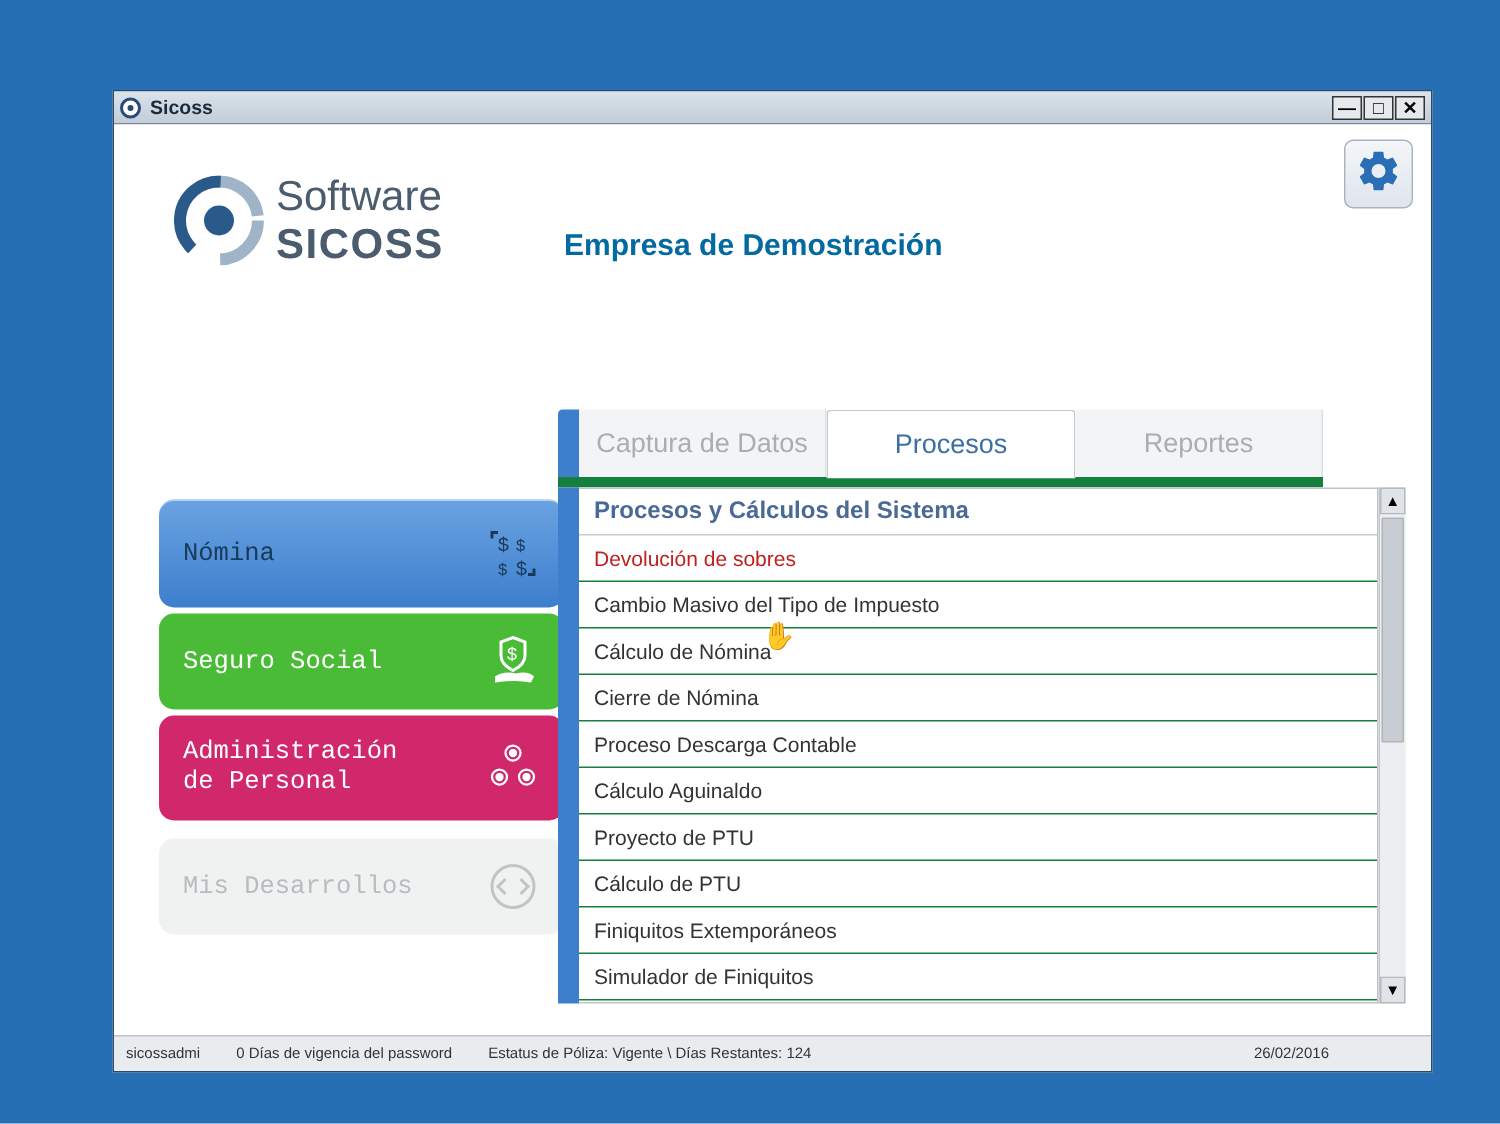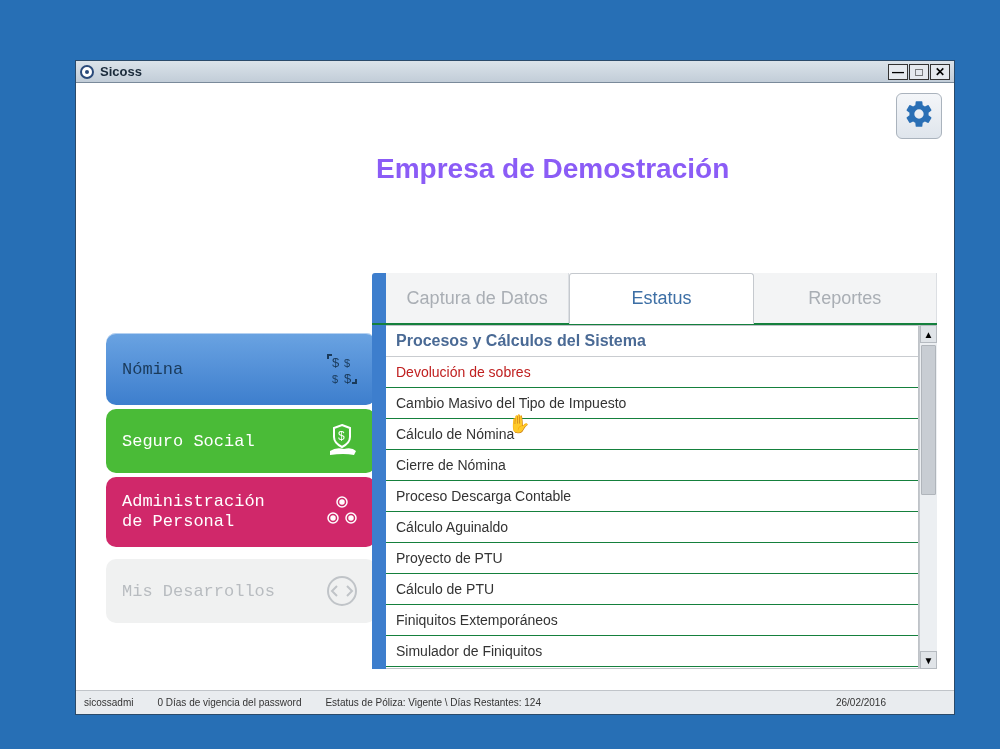--- a/index.html
+++ b/index.html
@@ -77,22 +77,22 @@
   width: 60px; height: 60px;
   position: relative;
   margin-right: 8px;
 }
 .logo-text { font-size: 0; }
 .logo-line1 { font-size: 28px; color: #4a5c6d; font-weight: 400; }
 .logo-line2 { font-size: 28px; color: #4a5c6d; font-weight: 700; letter-spacing: 1px; }
 .company-title {
   position: absolute;
   left: 300px; top: 70px;
-  font-size: 28px;
-  color: #8b5cf6;
+  font-size: 20px;
+  color: #0369a1;
   font-weight: 700;
 }
 .sidebar {
   position: absolute;
   left: 30px; top: 250px;
   width: 270px;
 }
 .side-item {
   height: 64px;
   border-radius: 10px;
@@ -111,24 +111,24 @@
   box-shadow: inset 0 1px 0 rgba(255,255,255,0.5);
   margin-bottom: 4px;
   height: 72px;
 }
 .si-seguro { background: #4abb37; color: #fff; margin-bottom: 4px; }
 .si-admin { background: #d0286a; color: #fff; line-height: 1.2; margin-bottom: 12px; height: 70px; }
 .si-mis { background: #f0f1f1; color: #b8bcc0; gap: 20px; }
 .tab-bar {
   position: absolute;
   left: 296px; top: 190px;
-  width: 565px;
+  width: 510px;
   height: 52px;
   display: flex;
-  border-bottom: 2px solid #15803d;
+  border-bottom: 7px solid #15803d;
 }
 .tab-left-accent {
   width: 14px; background: #3d7ecd;
   border-radius: 3px 0 0 0;
 }
 .tab {
   flex: 1;
   display: flex; align-items: center; justify-content: center;
   font-size: 18px;
   color: #a9aeb4;
@@ -207,20 +207,33 @@
   <div class="content-area">
 
     <div class="gear-btn">
       <span>
         <svg viewBox="0 0 24 24" fill="#2a6fb5">
             <path d="M19.14,12.94a7,7,0,0,0,.06-.94,7,7,0,0,0-.06-.94l2-1.56a.5.5,0,0,0,.12-.64l-1.9-3.3a.5.5,0,0,0-.6-.22l-2.36.95a7,7,0,0,0-1.63-.94L14.5,2.81A.5.5,0,0,0,14,2.38H10a.5.5,0,0,0-.49.43L9.23,5.35a7,7,0,0,0-1.63.94L5.24,5.34a.5.5,0,0,0-.6.22l-1.9,3.3a.5.5,0,0,0,.12.64l2,1.56a7,7,0,0,0,0,1.88l-2,1.56a.5.5,0,0,0-.12.64l1.9,3.3a.5.5,0,0,0,.6.22l2.36-.95a7,7,0,0,0,1.63.94l.28,2.54A.5.5,0,0,0,10,21.62h4a.5.5,0,0,0,.49-.43l.28-2.54a7,7,0,0,0,1.63-.94l2.36.95a.5.5,0,0,0,.6-.22l1.9-3.3a.5.5,0,0,0-.12-.64ZM12,15.5A3.5,3.5,0,1,1,15.5,12,3.5,3.5,0,0,1,12,15.5Z"></path>
           </svg>
       </span>
     </div>
 
+    <div class="logo-block">
+      <div class="logo-mark">
+        <svg viewBox="0 0 60 60">
+            <circle cx="30" cy="30" r="26" fill="none" stroke="#9fb4c6" stroke-width="8" stroke-dasharray="40 80"></circle>
+            <circle cx="30" cy="30" r="26" fill="none" stroke="#2a5a8a" stroke-width="8" stroke-dasharray="60 100" transform="rotate(140 30 30)"></circle>
+            <circle cx="30" cy="30" r="10" fill="#2a5a8a"></circle>
+          </svg>
+      </div>
+      <div class="logo-text">
+        <div class="logo-line1">Software</div>
+        <div class="logo-line2">SICOSS</div>
+      </div>
+    </div>
 
     <div class="company-title">Empresa de Demostración</div>
 
     <div class="sidebar">
       <div class="side-item si-nomina">
         <span class="side-label">Nómina</span>
         <span class="side-icon">
           <svg viewBox="0 0 36 36" stroke="#1a3a5a" fill="none" stroke-width="2">
               <text x="8" y="16" font-size="13" fill="#1a3a5a" stroke="none">$</text>
               <text x="20" y="16" font-size="11" fill="#1a3a5a" stroke="none">$</text>
@@ -264,21 +277,21 @@
         </span>
       </div>
     </div>
 
     <div class="tab-bar">
       <div class="tab-left-accent"></div>
       <div class="tab">
         <span>Captura de Datos</span>
       </div>
       <div class="tab active">
-        <span>Estatus</span>
+        <span>Procesos</span>
       </div>
       <div class="tab">
         <span>Reportes</span>
       </div>
     </div>
 
     <div class="list-panel">
       <div class="list-left-accent"></div>
       <div class="list-body">
         <div class="list-header">Procesos y Cálculos del Sistema</div>

